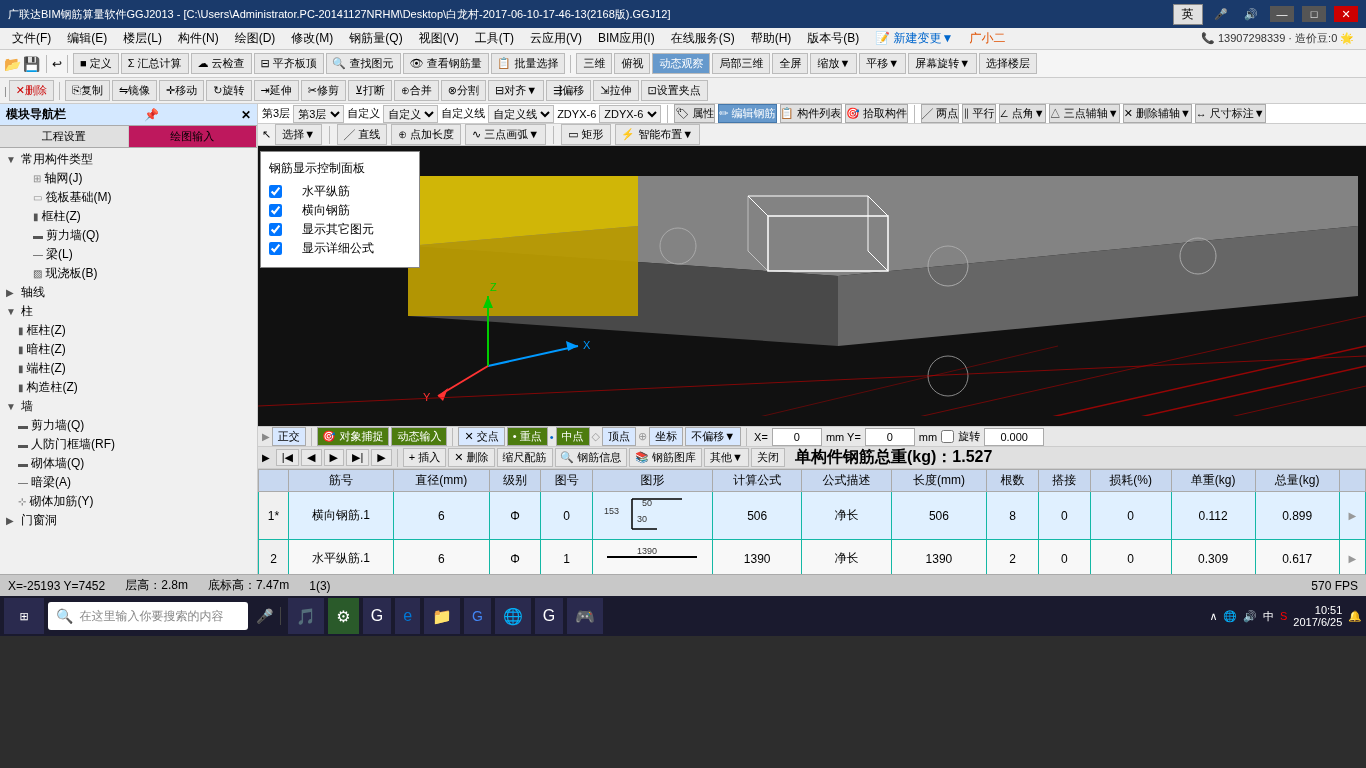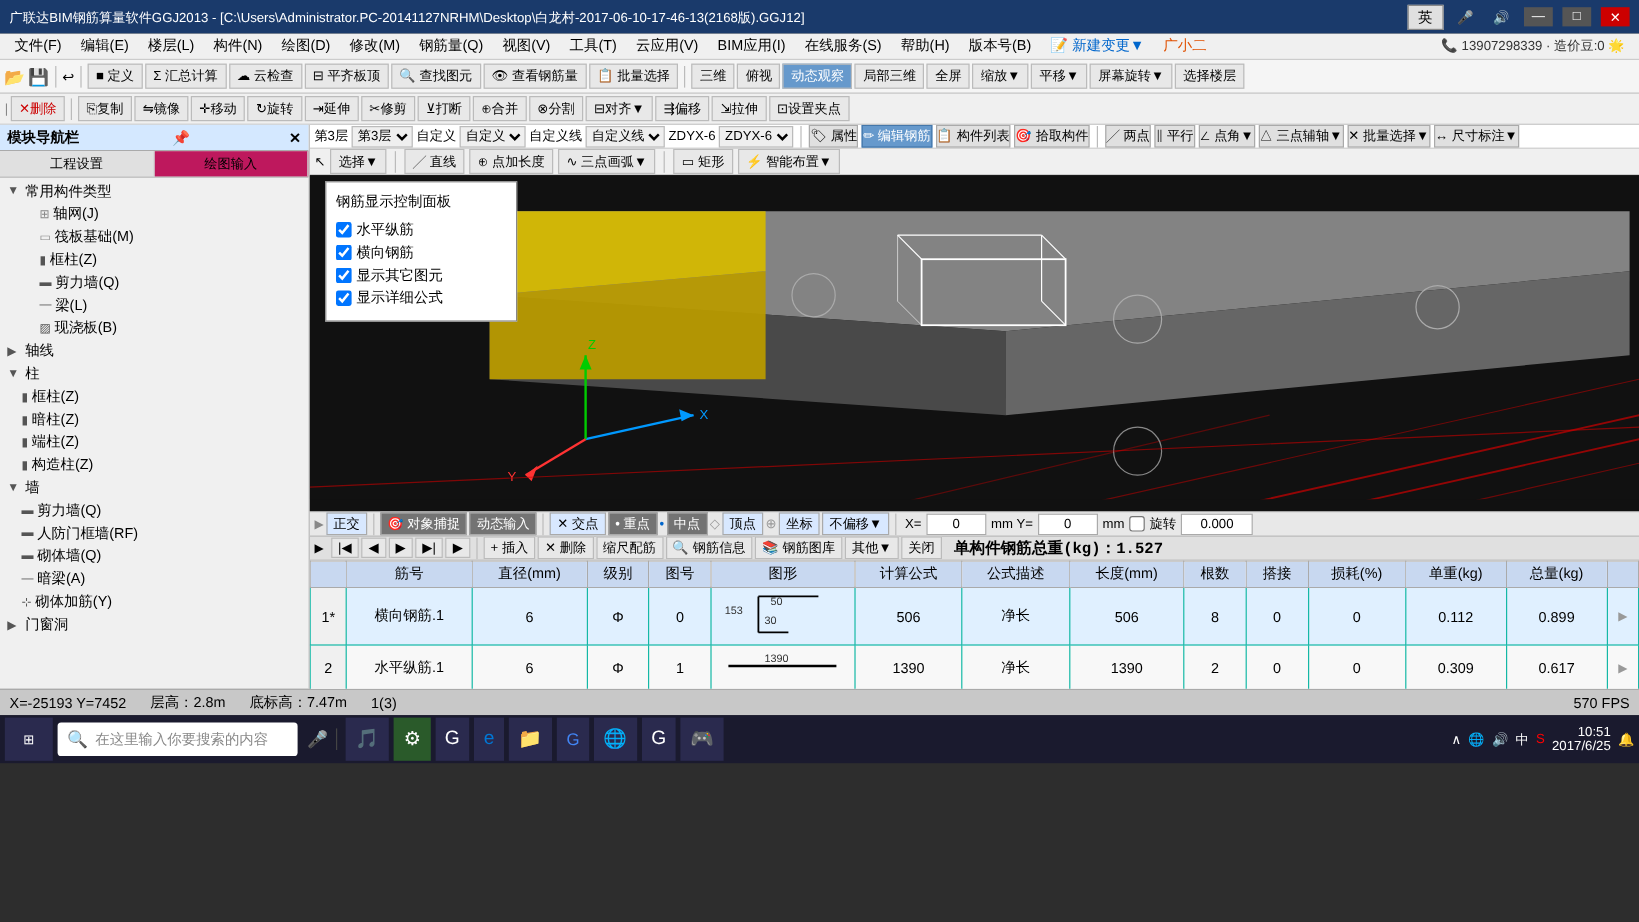--- a/index.html
+++ b/index.html
@@ -36,35 +36,35 @@
     #panel-footer { border-top: 1px solid #ccc; }
     .panel-footer-btn { width: 100%; padding: 3px; text-align: center; font-size: 11px; cursor: pointer; background: #e8e8e8; border-bottom: 1px solid #ccc; }
 
     
     #right-area { flex: 1; display: flex; flex-direction: column; overflow: hidden; }
 
     
     #viewport { flex: 1; background: #1a1a1a; position: relative; overflow: hidden; min-height: 280px; }
 
     
-    #rebar-panel { position: absolute; top: 5px; left: 13px; background: #fff; border: 1px solid #888; padding: 8px; z-index: 10; min-width: 160px; }
+    #rebar-panel { position: absolute; top: 5px; left: 2px; background: #fff; border: 1px solid #888; padding: 8px; z-index: 10; min-width: 160px; }
     #rebar-panel-title { font-size: 12px; margin-bottom: 6px; font-weight: normal; }
-    .rebar-check { display: flex; align-items: center; gap: 4px; margin: 2px 0; font-size: 12px; }
+    .rebar-check { display: flex; align-items: center; gap: 20px; margin: 2px 0; font-size: 12px; }
 
     
     #snapbar { width: 100%; height: 26px; background: #e8e8e8; border-top: 1px solid #ccc; border-bottom: 1px solid #ccc; display: flex; align-items: center; padding: 0 4px; gap: 2px; font-size: 11px; }
     .snap-btn { padding: 1px 5px; background: #d8e8ff; border: 1px solid #aaa; cursor: pointer; font-size: 11px; }
-    .snap-btn.active { background: #737373; color: #fff; }
+    .snap-btn.active { background: #4d7c0f; color: #fff; }
     .snap-input { width: 50px; height: 18px; border: 1px solid #aaa; text-align: center; font-size: 11px; }
     .snap-label { font-size: 11px; margin: 0 2px; }
 
     
     #table-toolbar { width: 100%; height: 26px; background: #e0e0e0; border-bottom: 1px solid #ccc; display: flex; align-items: center; padding: 0 4px; gap: 2px; font-size: 11px; }
     .tbl-btn { padding: 1px 5px; background: #e8e8e8; border: 1px solid #bbb; cursor: pointer; font-size: 11px; white-space: nowrap; }
-    .weight-info { margin-left: 8px; font-size: 13px; font-weight: bold; font-family: Liberation Mono, monospace; }
+    .weight-info { margin-left: 8px; font-size: 16px; font-weight: bold; }
 
     
     #data-table-wrap { flex: none; height: 160px; overflow-y: auto; overflow-x: auto; background: #fff; }
     #data-table { width: 100%; border-collapse: collapse; font-size: 12px; }
     #data-table th { background: #c8d8f0; border: 1px solid #aaa; padding: 2px 4px; text-align: center; white-space: nowrap; font-weight: normal; position: sticky; top: 0; z-index: 1; }
     #data-table td { border: 1px solid #14b8a6; padding: 2px 4px; text-align: center; white-space: nowrap; }
     .row-highlight { background: #e0f0ff; }
     .row-alt { background: #f8f8f8; }
     .col-num { width: 30px; background: #f0f0f0; }
 
@@ -291,21 +291,21 @@
       <span class="tb-sep"></span>
       <button class="vp-btn">🏷 属性</button>
       <button class="vp-btn active">✏ 编辑钢筋</button>
       <button class="vp-btn">📋 构件列表</button>
       <button class="vp-btn">🎯 拾取构件</button>
       <span class="tb-sep"></span>
       <button class="vp-btn">╱ 两点</button>
       <button class="vp-btn">∥ 平行</button>
       <button class="vp-btn">∠ 点角▼</button>
       <button class="vp-btn">△ 三点辅轴▼</button>
-      <button class="vp-btn">✕ 批量选择▼</button>
+      <button class="vp-btn">✕ 删除辅轴▼</button>
       <button class="vp-btn">↔ 尺寸标注▼</button>
     </div>
 
     <div id="toolbar3" style="height:24px;background:#f0f0f0;border-bottom:1px solid #ccc;display:flex;align-items:center;padding:0 4px;gap:4px;font-size:11px;">
       <span>↖</span>
       <button class="tb-btn">选择▼</button>
       <span class="tb-sep"></span>
       <button class="tb-btn">╱ 直线</button>
       <button class="tb-btn">⊕ 点加长度</button>
       <button class="tb-btn">∿ 三点画弧▼</button>

